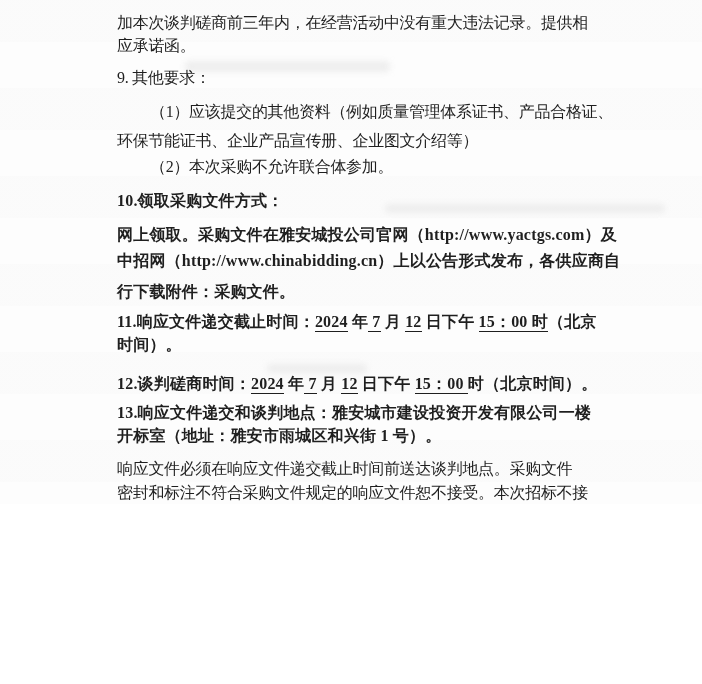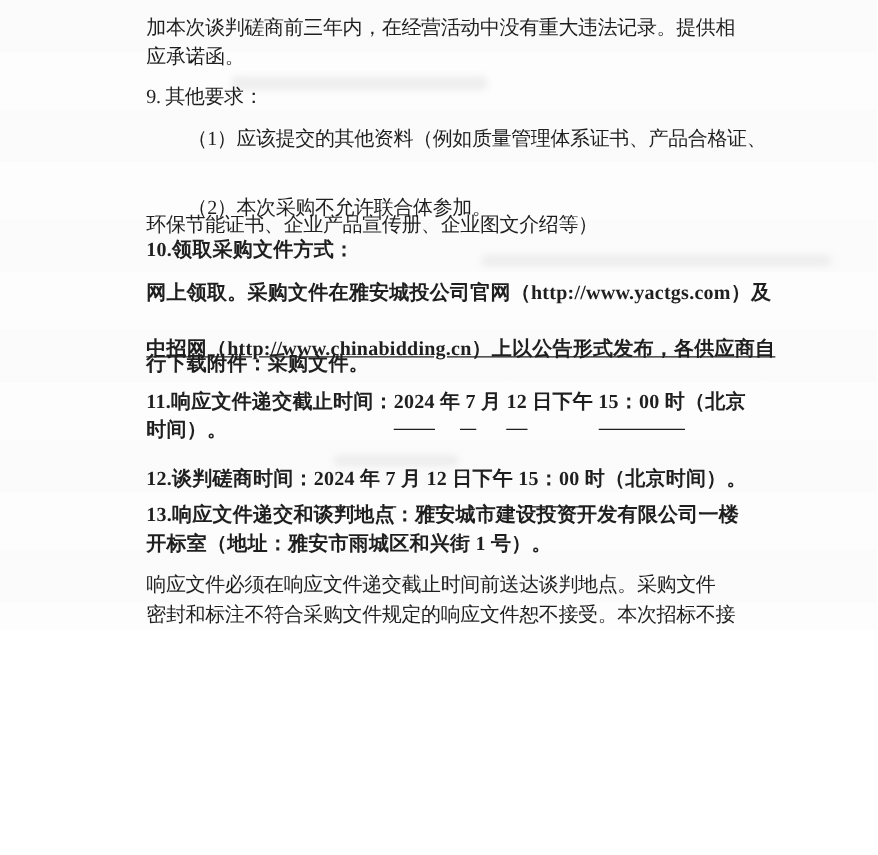--- a/index.html
+++ b/index.html
@@ -25,21 +25,21 @@
     letter-spacing:-0.3px;
     line-height:20px;
     color:var(--text-color,#1f1f1f);
   }
   .line.bold{
     font-weight:700;
     letter-spacing:0.2px;
   }
   .line .u{
     border-bottom:1.4px solid var(--text-color,#1f1f1f);
-    padding-bottom:13px;
+    padding-bottom:1px;
   }
   .ghost{
     position:absolute;
     background:#e9e9e9;
     filter:blur(3px);
     opacity:0.75;
     border-radius:4px;
   }
   .g1{top:61px;left:185px;width:205px;height:11px;}
   .g2{top:204px;left:385px;width:280px;height:9px;}
@@ -77,25 +77,25 @@
   <div class="ghost g2"></div>
   <div class="ghost g3"></div>
   <div class="ghost g4"></div>
   <div class="ghost g5"></div>
 
   <div id="doc-lines">
       <div class="line" style="top: 13px; left: 117px;"><span>加本次谈判磋商前三年内，在经营活动中没有重大违法记录。提供相</span></div>
       <div class="line" style="top: 36px; left: 117px; text-align: center;"><span>应承诺函。</span></div>
       <div class="line" style="top: 68px; left: 117px;"><span>9. 其他要求：</span></div>
       <div class="line" style="top: 102px; left: 150px;"><span>（1）应该提交的其他资料（例如质量管理体系证书、产品合格证、</span></div>
-      <div class="line" style="top: 131px; left: 117px; margin-top: 40px;"><span>环保节能证书、企业产品宣传册、企业图文介绍等）</span></div>
+      <div class="line" style="top: 131px; left: 117px;"><span>环保节能证书、企业产品宣传册、企业图文介绍等）</span></div>
       <div class="line" style="top: 157px; left: 150px;"><span>（2）本次采购不允许联合体参加。</span></div>
       <div class="line bold" style="top: 191px; left: 117px;"><span>10.领取采购文件方式：</span></div>
       <div class="line bold" style="top: 225px; left: 117px;"><span>网上领取。采购文件在雅安城投公司官网（http://www.yactgs.com）及</span></div>
-      <div class="line bold" style="top: 270px; left: 117px; text-decoration: underline;"><span>中招网（http://www.chinabidding.cn）上以公告形式发布，各供应商自</span></div>
+      <div class="line bold" style="top: 251px; left: 117px;"><span>中招网（http://www.chinabidding.cn）上以公告形式发布，各供应商自</span></div>
       <div class="line bold" style="top: 282px; left: 117px;"><span>行下载附件：采购文件。</span></div>
       <div class="line bold" style="top: 312px; left: 117px;"><span>11.响应文件递交截止时间：</span><span class="u">2024</span><span> 年</span><span class="u"> 7</span><span> 月 </span><span class="u">12</span><span> 日下午 </span><span class="u">15：00 时</span><span>（北京</span></div>
       <div class="line bold" style="top: 335px; left: 117px;"><span>时间）。</span></div>
       <div class="line bold" style="top: 374px; left: 117px;"><span>12.谈判磋商时间：</span><span class="u">2024</span><span> 年</span><span class="u"> 7</span><span> 月 </span><span class="u">12</span><span> 日下午 </span><span class="u">15：00 </span><span>时（北京时间）。</span></div>
       <div class="line bold" style="top: 403px; left: 117px; text-align: right;"><span>13.响应文件递交和谈判地点：雅安城市建设投资开发有限公司一楼</span></div>
       <div class="line bold" style="top: 426px; left: 117px;"><span>开标室（地址：雅安市雨城区和兴街 1 号）。</span></div>
       <div class="line" style="top: 459px; left: 117px;"><span>响应文件必须在响应文件递交截止时间前送达谈判地点。采购文件</span></div>
       <div class="line" style="top: 483px; left: 117px;"><span>密封和标注不符合采购文件规定的响应文件恕不接受。本次招标不接</span></div>
       <div class="line" style="top: 509px; left: 104px;"><span>受邮寄的响应文件。</span></div>
       <div class="line" style="top: 546px; left: 117px;"><span>14.联系方式：</span></div>

